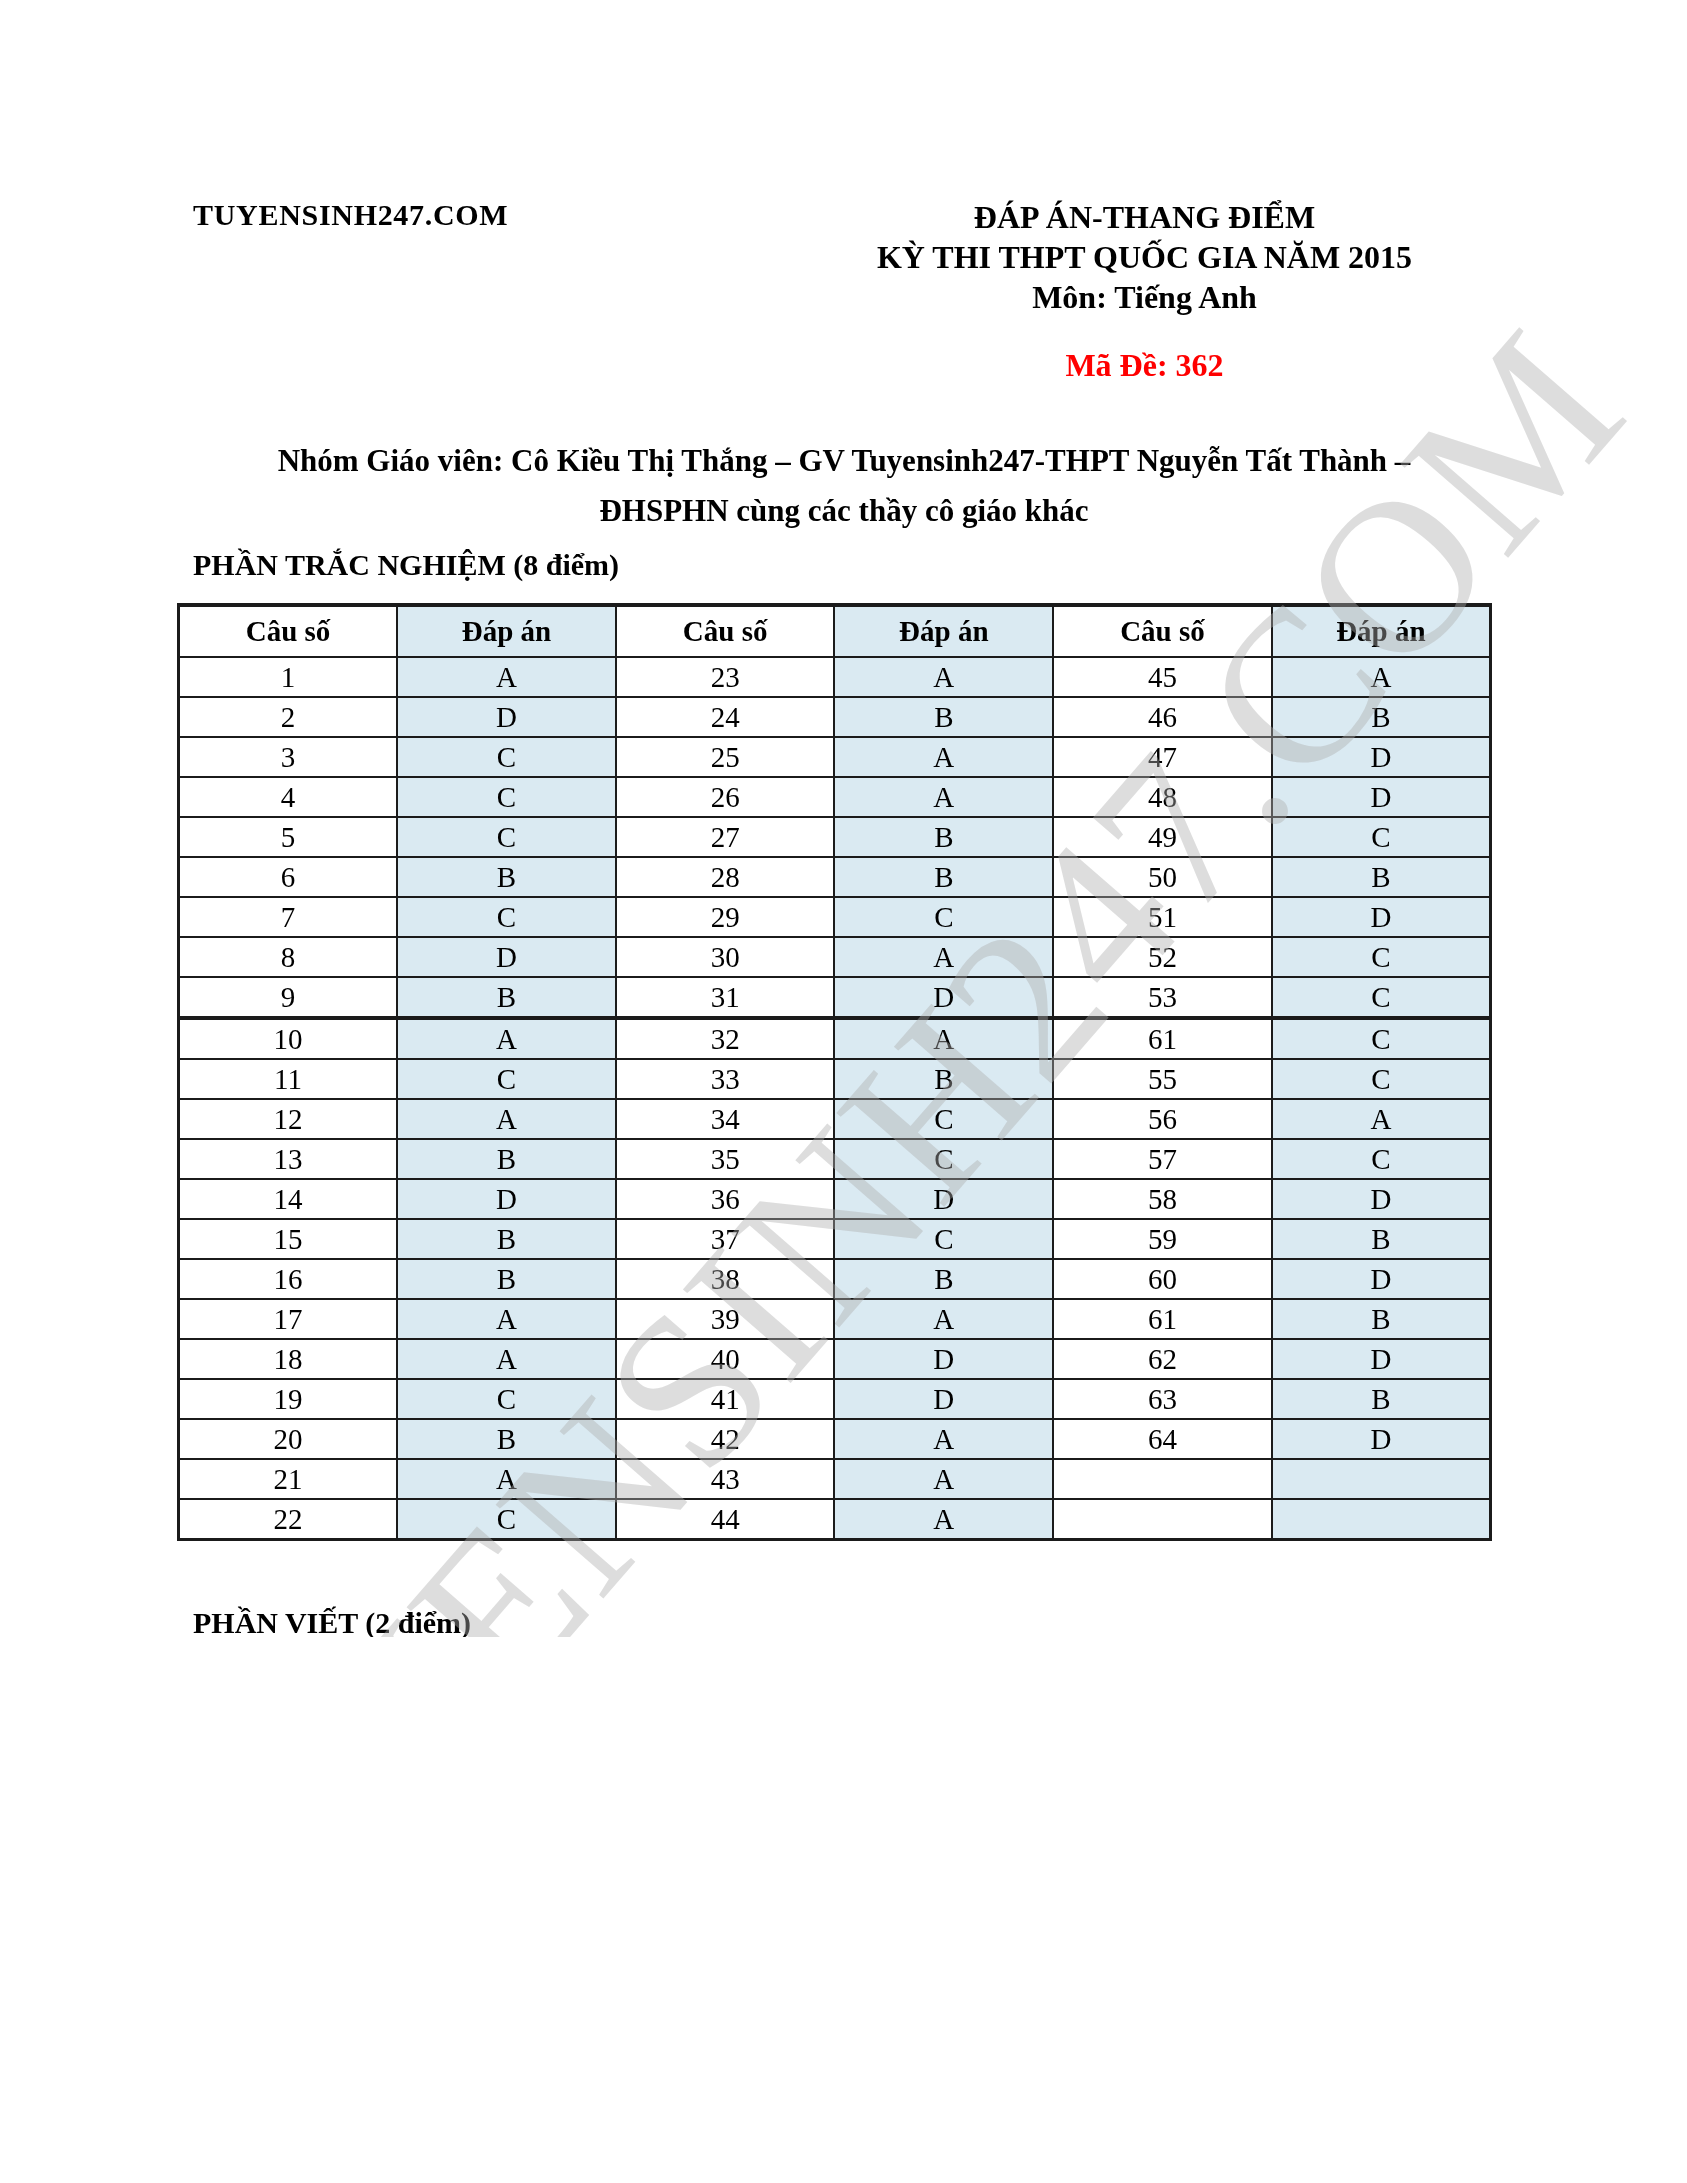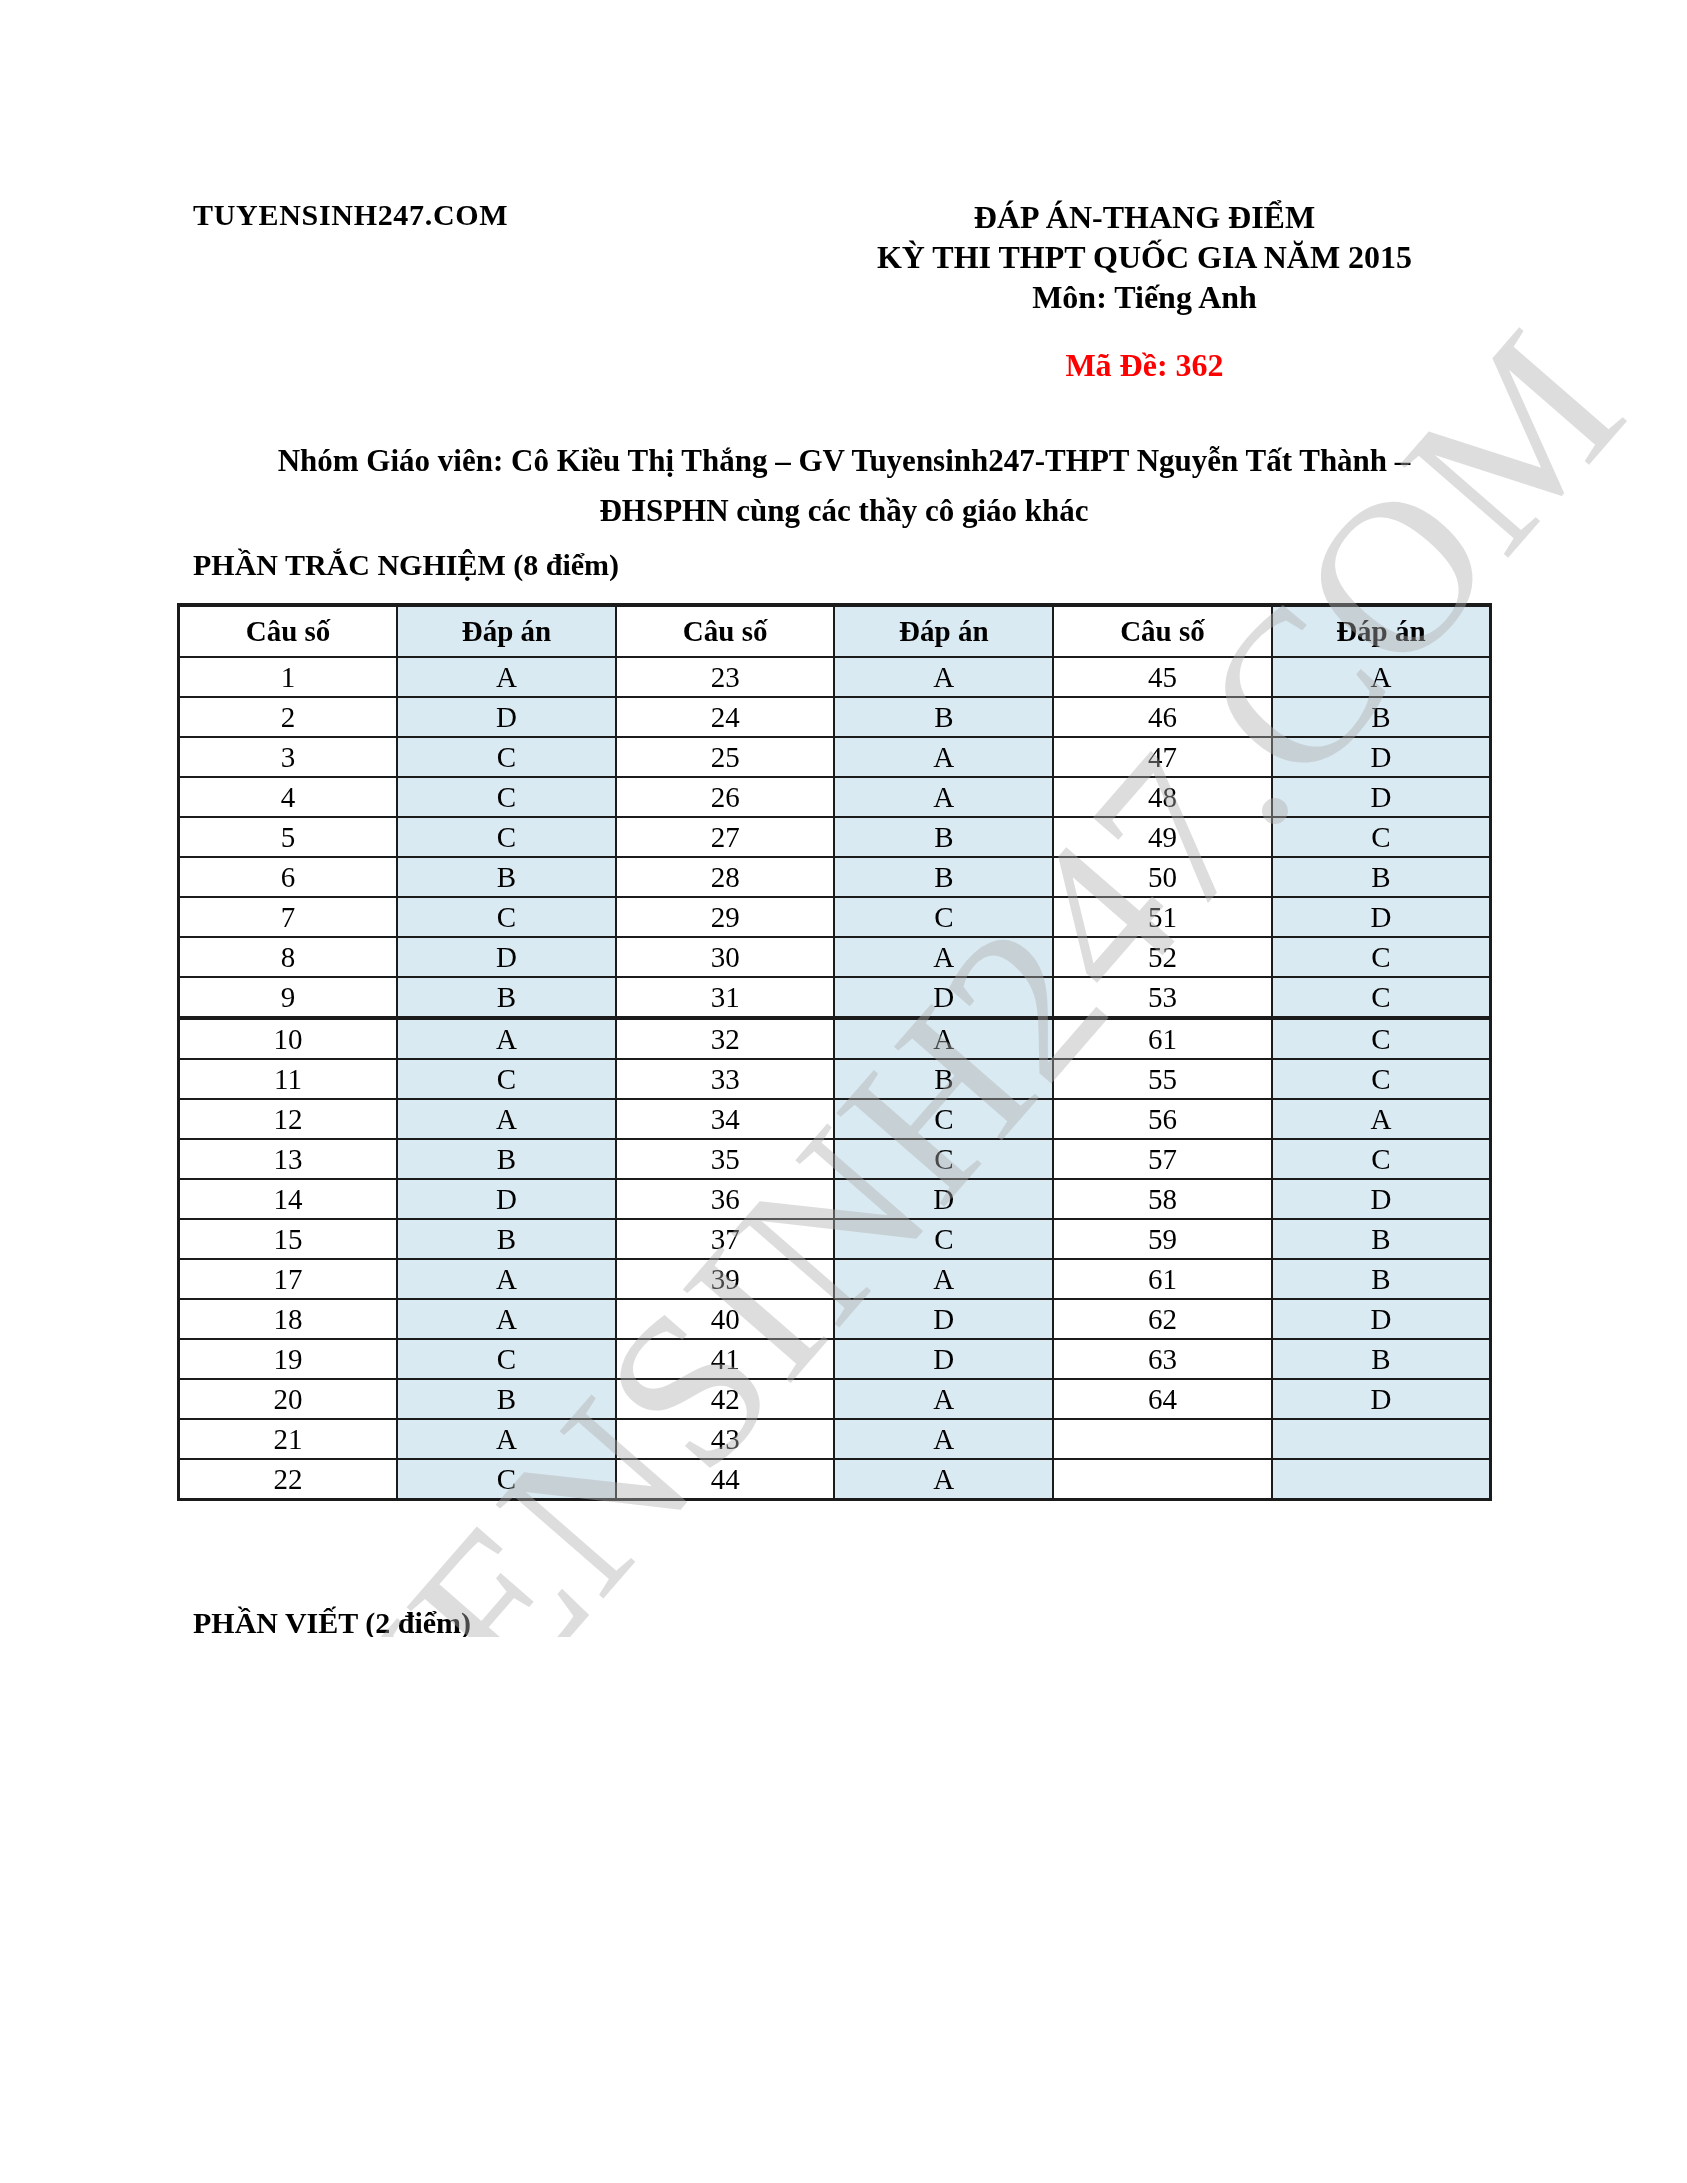--- a/index.html
+++ b/index.html
@@ -238,20 +238,28 @@
         </tr>
         <tr>
           <td class="num">15</td>
           <td class="ans">B</td>
           <td class="num">37</td>
           <td class="ans">C</td>
           <td class="num">59</td>
           <td class="ans">B</td>
         </tr>
         <tr>
+          <td class="num">16</td>
+          <td class="ans">B</td>
+          <td class="num">38</td>
+          <td class="ans">B</td>
+          <td class="num">60</td>
+          <td class="ans">D</td>
+        </tr>
+        <tr>
           <td class="num">17</td>
           <td class="ans">A</td>
           <td class="num">39</td>
           <td class="ans">A</td>
           <td class="num">61</td>
           <td class="ans">B</td>
         </tr>
         <tr>
           <td class="num">18</td>
           <td class="ans">A</td>

